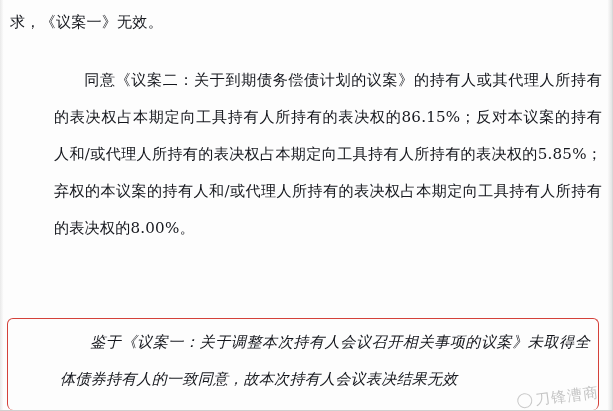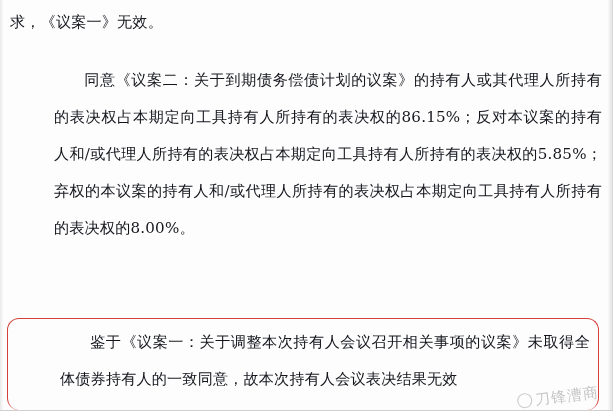--- a/index.html
+++ b/index.html
@@ -64,22 +64,23 @@
   .p2 { padding-top: 21px; }
   .boxed-wrap {
     position: absolute;
     left: 7px;
     top: 318px;
     width: 592px;
     height: 92px;
     box-sizing: border-box;
     border: 1.4px solid #d4413a;
     border-bottom: none;
-    border-radius: 12px;
+    border-radius: 6px;
     overflow: hidden;
+    font-style: italic;
   }
   .boxed-wrap p.para {
     padding: 0 8px;
   }
   .boxed-inner {
     padding-top: 5px;
   }
   .watermark {
     position: absolute;
     right: 12px;

